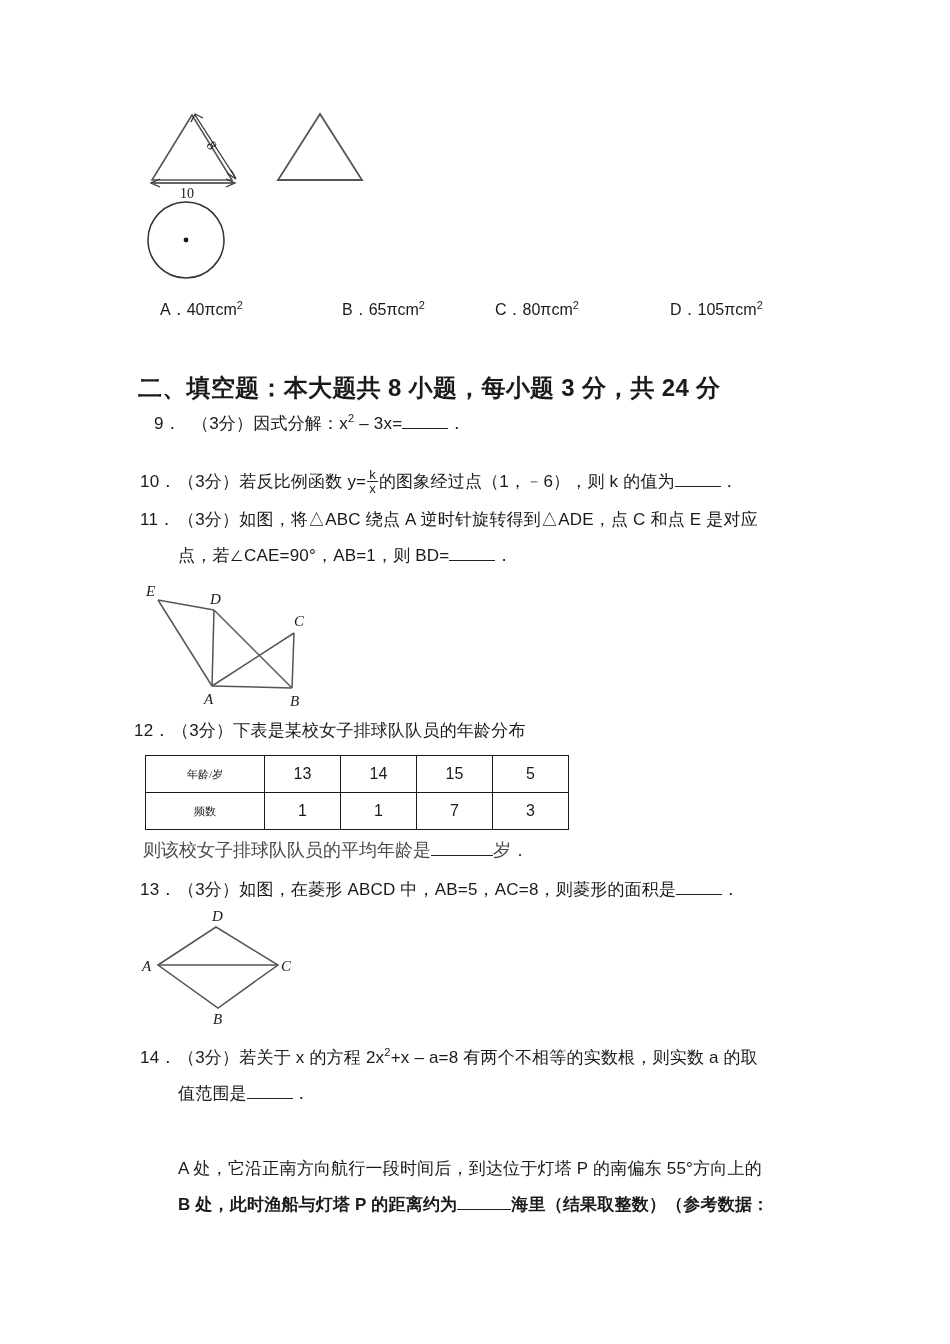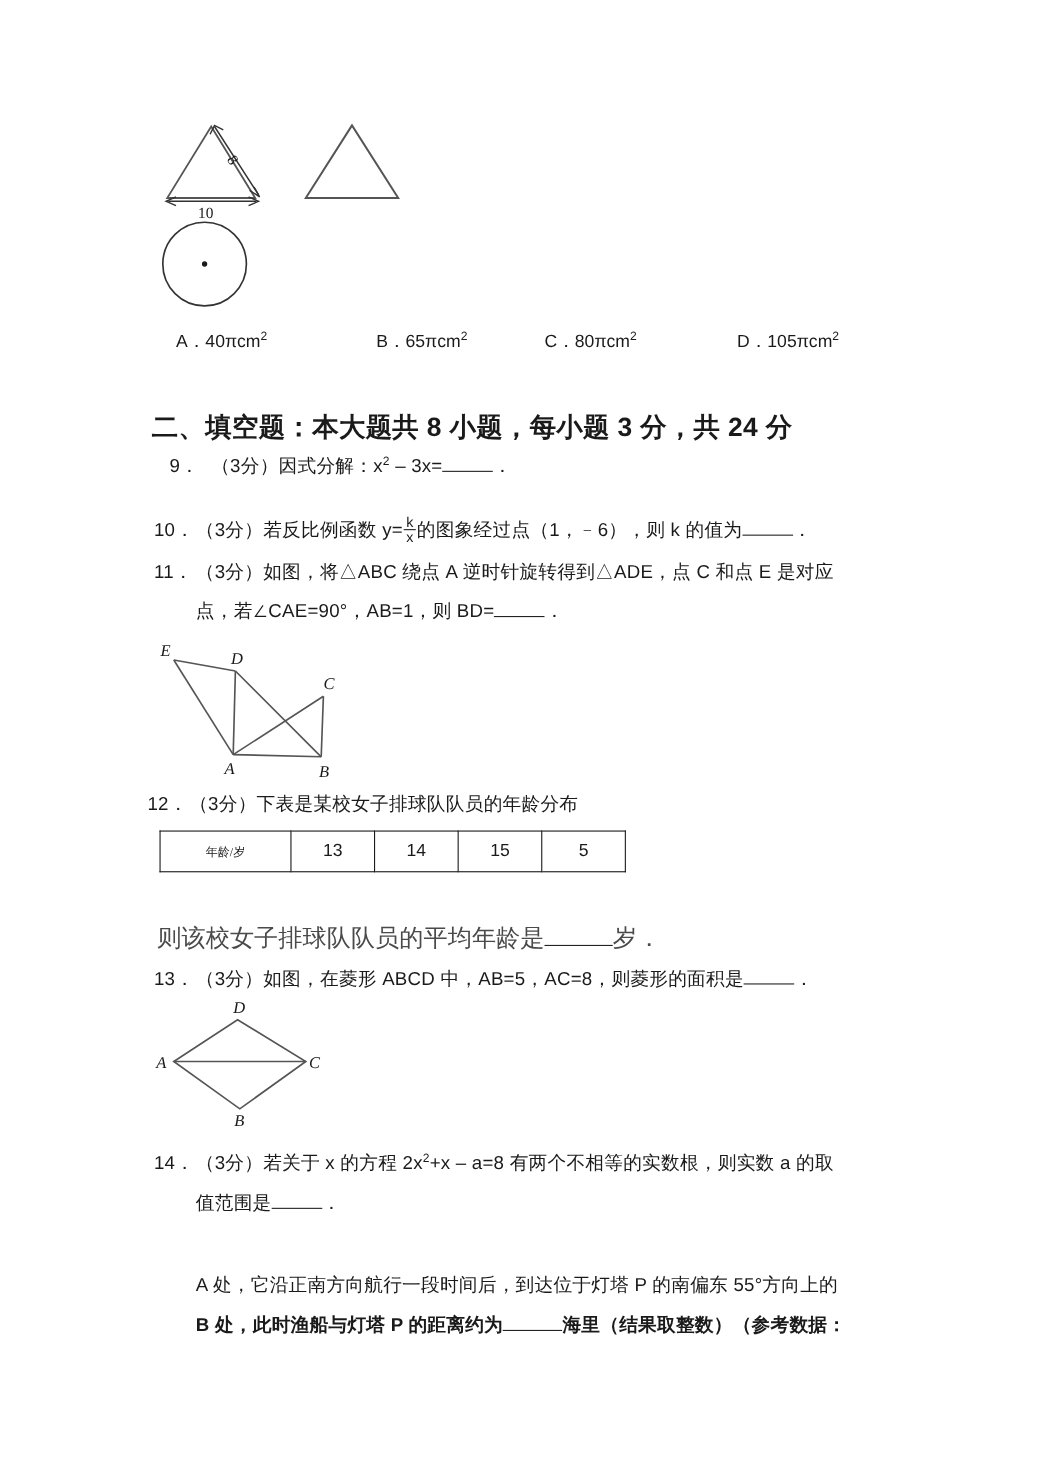--- a/index.html
+++ b/index.html
@@ -29,21 +29,21 @@
     white-space: nowrap;
     letter-spacing: 0.2px;
   }
   .q-num {
     display: inline-block;
     width: 38px;
   }
   .serif-line {
     position: absolute;
     font-family: "Liberation Serif", serif;
-    font-size: 22px;
+    font-size: 18px;
     white-space: nowrap;
     color: #4a4a4a;
   }
 
   .section-title {
     position: absolute;
     font-size: 24px;
     font-weight: bold;
     white-space: nowrap;
     letter-spacing: 0.3px;
@@ -222,20 +222,27 @@
 
   <table class="age-table">
     <tbody>
         <tr>
       <td class="hdr">年龄/岁</td>
       <td class="cell">13</td>
       <td class="cell">14</td>
       <td class="cell">15</td>
       <td class="cell">5</td>
     </tr>
+    <tr>
+      <td class="hdr">频数</td>
+      <td class="cell">1</td>
+      <td class="cell">1</td>
+      <td class="cell">7</td>
+      <td class="cell">3</td>
+    </tr>
   </tbody>
     </table>
 
   <div class="serif-line" style="left:143px; top:838px;">
     <span>则该校女子排球队队员的平均年龄是</span><span class="blank blank-lg"></span><span>岁．</span>
   </div>
 
   <div class="q-line" style="left:140px; top:880px;">
     <span class="q-num">13．</span><span>（3分）</span><span>如图，在菱形 ABCD 中，AB=5，AC=8，则菱形的面积是</span><span class="blank blank-sm"></span><span>．</span>
   </div>

